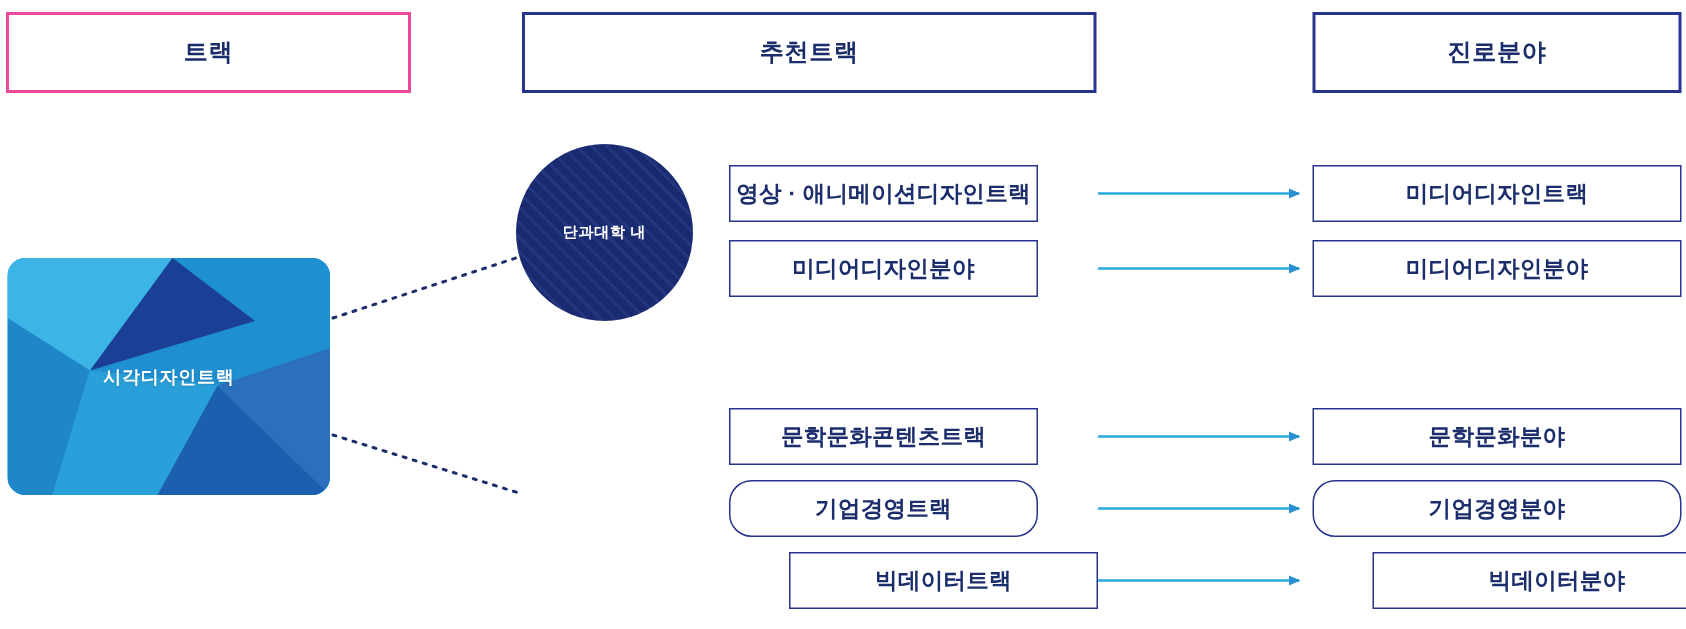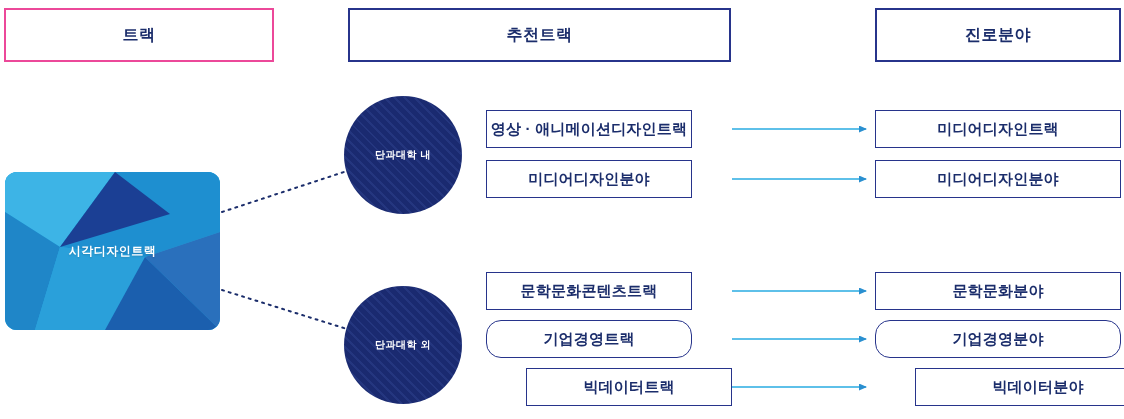--- a/index.html
+++ b/index.html
@@ -136,23 +136,20 @@
       <polygon points="0,40 55,75 30,158 0,158" fill="#1f86c8"></polygon>
       <polygon points="55,75 140,85 100,158 30,158" fill="#2aa0da"></polygon>
       <polygon points="140,85 215,158 100,158" fill="#1b5fae"></polygon>
     </svg>
     <div class="card-label">시각디자인트랙</div>
   </div>
 
   <div class="circle circle-inside">
     <span>단과대학 내</span>
   </div>
-  <div class="circle circle-outside">
-    <span>단과대학 외</span>
-  </div>
 
   <div class="box box-mid row-1">
     <span>영상 · 애니메이션디자인트랙</span>
   </div>
   <div class="box box-mid row-2">
     <span>미디어디자인분야</span>
   </div>
 
   <div class="box box-mid row-3">
     <span>문학문화콘텐츠트랙</span>

